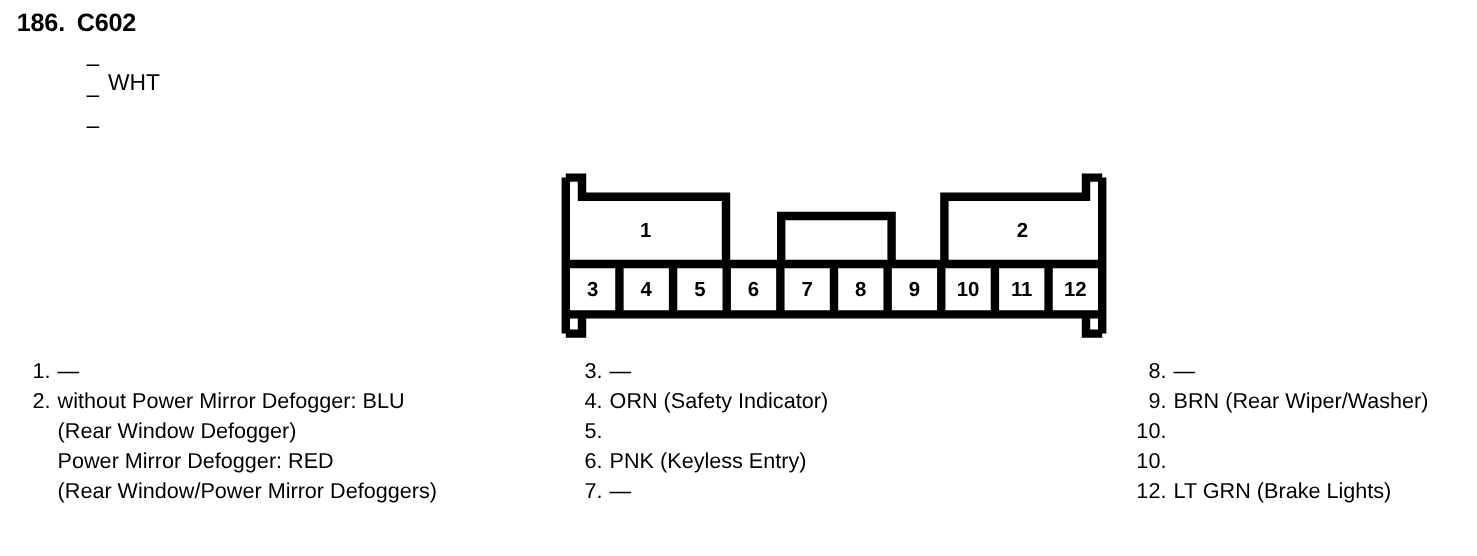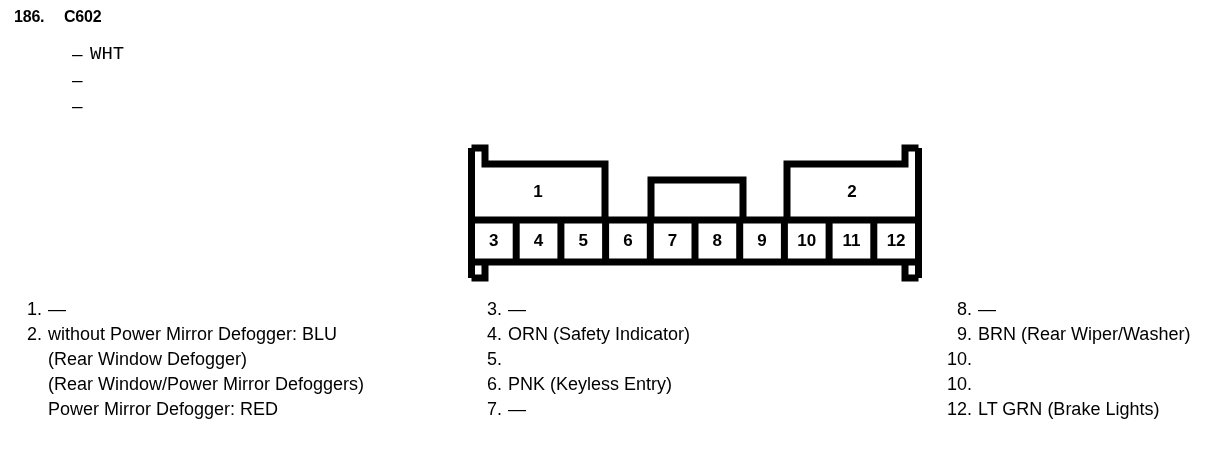--- a/index.html
+++ b/index.html
@@ -23,21 +23,21 @@
     position: absolute;
     left: 0;
     top: 0;
     width: 1231px;
   }
   #title-row {
     position: absolute;
     left: 14px;
     top: 8px;
     white-space: nowrap;
-    font-size: 16px;
+    font-size: 21px;
     font-weight: bold;
     letter-spacing: -0.2px;
   }
   #title-row .idx {
     display: inline-block;
     min-width: 50px;
   }
   #title-row .code {
     display: inline-block;
   }
@@ -57,22 +57,21 @@
   }
   .spec-dash {
     position: absolute;
     left: 0;
     top: 0;
     width: 16px;
   }
   .spec-text {
     position: absolute;
     left: 18px;
-    top: 0;
-    font-family: Liberation Mono, monospace;
+    top: 16px;
   }
 
   
   #connector {
     position: absolute;
     left: 455px;
     top: 142px;
     width: 480px;
     height: 142px;
   }
@@ -225,24 +224,24 @@
     </div>
     <div class="legend-item">
       <div class="legend-line">
         <span class="legend-num">2.</span>
         <span class="legend-body"><span class="wire">without Power Mirror Defogger: BLU</span></span>
       </div>
       <div class="legend-line">
         <span class="legend-body"><span class="circuit">(Rear Window Defogger)</span></span>
       </div>
       <div class="legend-line">
+        <span class="legend-body"><span class="wire">Power Mirror Defogger: RED</span></span>
+      </div>
+      <div class="legend-line">
         <span class="legend-body"><span class="circuit">(Rear Window/Power Mirror Defoggers)</span></span>
-      </div>
-      <div class="legend-line">
-        <span class="legend-body"><span class="wire">Power Mirror Defogger: RED</span></span>
       </div>
     </div>
   </div>
 <div class="legend-col" id="legend-col-2">
     <div class="legend-item">
       <div class="legend-line">
         <span class="legend-num">3.</span>
         <span class="legend-body"><span class="dash-mark">—</span></span>
       </div>
     </div>

